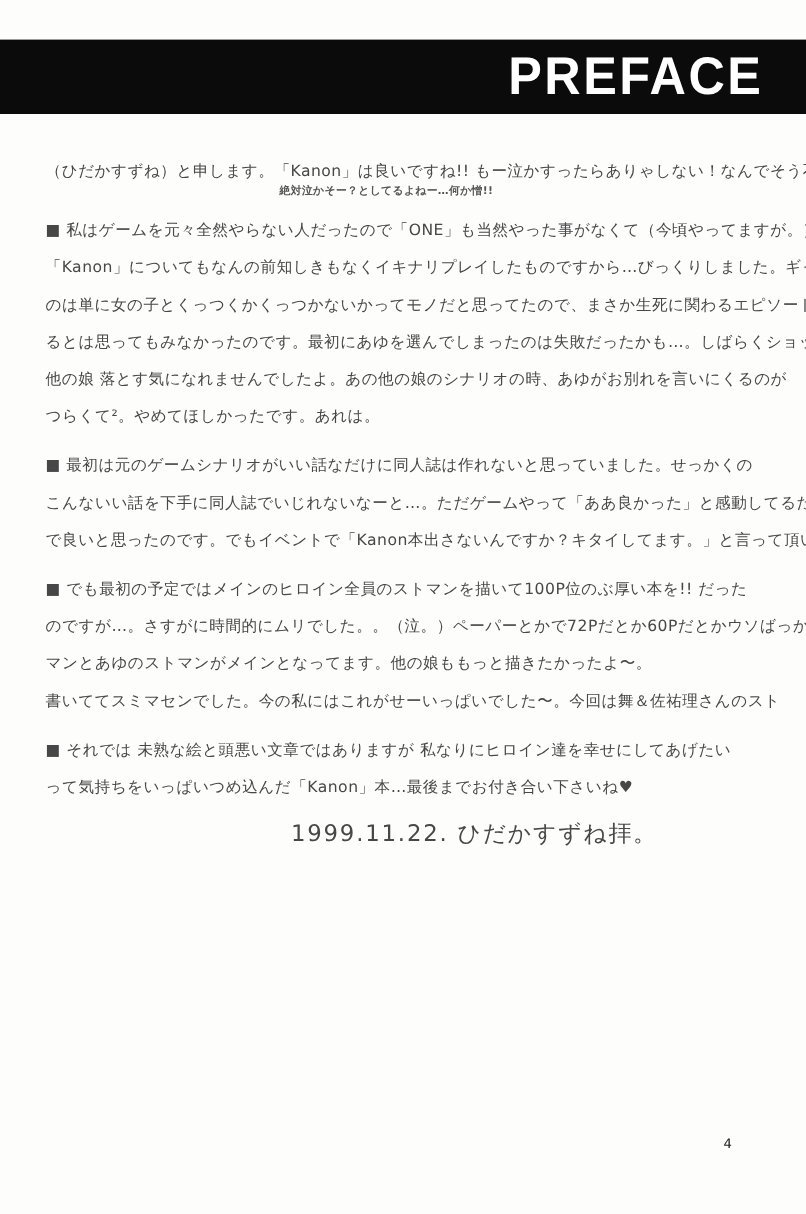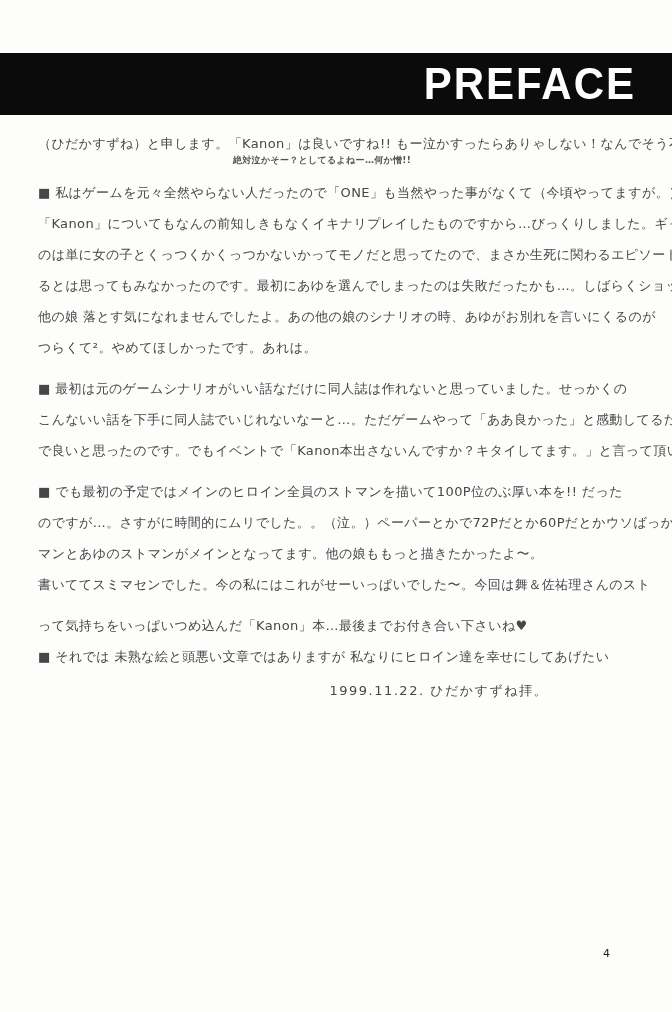--- a/index.html
+++ b/index.html
@@ -21,21 +21,20 @@
     top: 33px;
     left: 0;
     width: 672px;
     height: 62px;
     background: #0b0b0b;
     display: flex;
     align-items: center;
     justify-content: flex-end;
     padding-right: 36px;
     box-sizing: border-box;
-    margin-top: 20px;
   }
   .header-title {
     color: #ffffff;
     font-family: "Liberation Sans", sans-serif;
     font-weight: bold;
     font-size: 42px;
     letter-spacing: 2px;
     line-height: 1;
     transform: scaleY(1.05);
   }
@@ -60,21 +59,21 @@
     margin-left: 195px;
     margin-top: -6px;
     letter-spacing: 0.3px;
     color: #555555;
     font-weight: bold;
   }
   .signature {
     margin-top: 4px;
     text-align: right;
     padding-right: 100px;
-    font-size: 13px;
+    font-size: 19px;
     letter-spacing: 1.5px;
   }
   .page-number {
     position: absolute;
     right: 62px;
     bottom: 52px;
     font-size: 11px;
     color: #1a1a1a;
   }
 </style>
@@ -110,22 +109,22 @@
     </div>
 
     <div class="para">
       <div class="line">■ でも最初の予定ではメインのヒロイン全員のストマンを描いて100P位のぶ厚い本を!! だった</div>
       <div class="line">のですが…。さすがに時間的にムリでした。。（泣。）ペーパーとかで72Pだとか60Pだとかウソばっかり</div>
       <div class="line">マンとあゆのストマンがメインとなってます。他の娘ももっと描きたかったよ〜。</div>
       <div class="line">書いててスミマセンでした。今の私にはこれがせーいっぱいでした〜。今回は舞＆佐祐理さんのスト</div>
     </div>
 
     <div class="para">
+      <div class="line">■ それでは 未熟な絵と頭悪い文章ではありますが 私なりにヒロイン達を幸せにしてあげたい</div>
       <div class="line">って気持ちをいっぱいつめ込んだ「Kanon」本…最後までお付き合い下さいね♥</div>
-      <div class="line">■ それでは 未熟な絵と頭悪い文章ではありますが 私なりにヒロイン達を幸せにしてあげたい</div>
     </div>
 
     <div class="signature">1999.11.22. ひだかすずね拝。</div>
 
   </div>
 
   <div class="page-number">4</div>
 
 </div>
 

